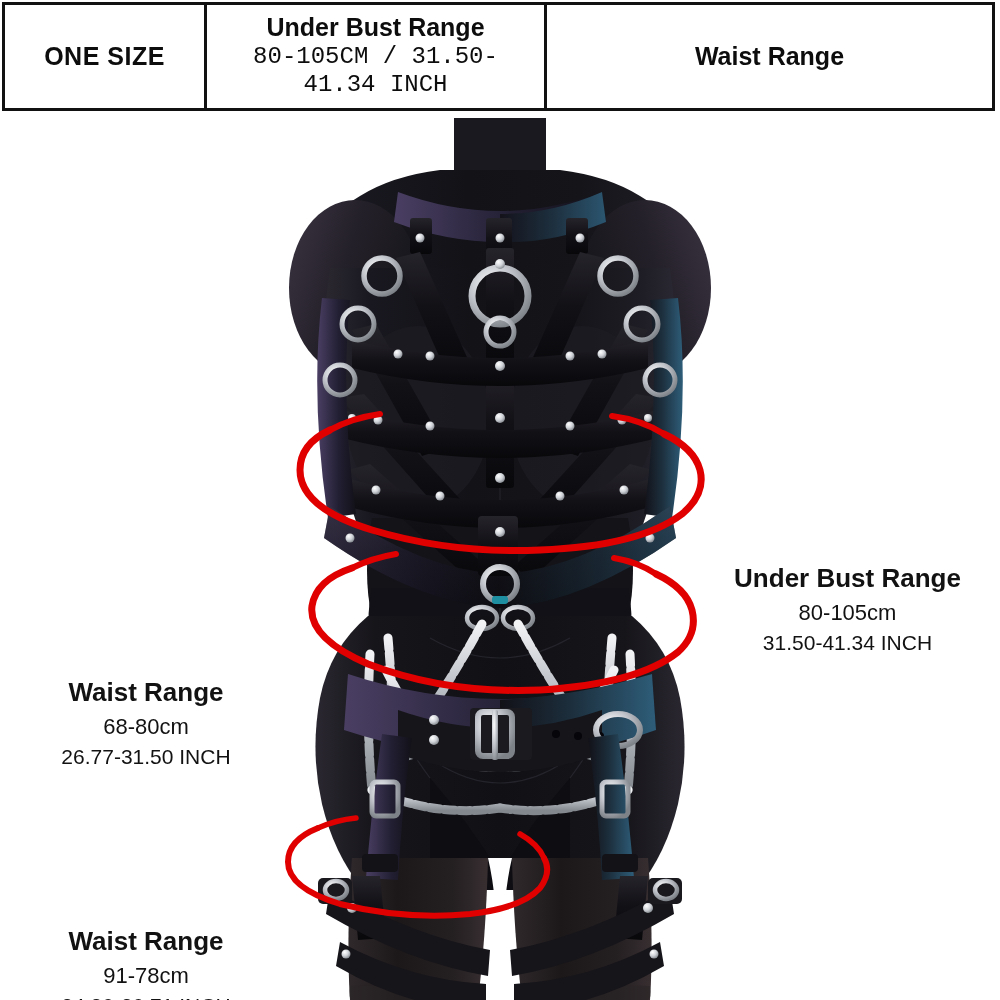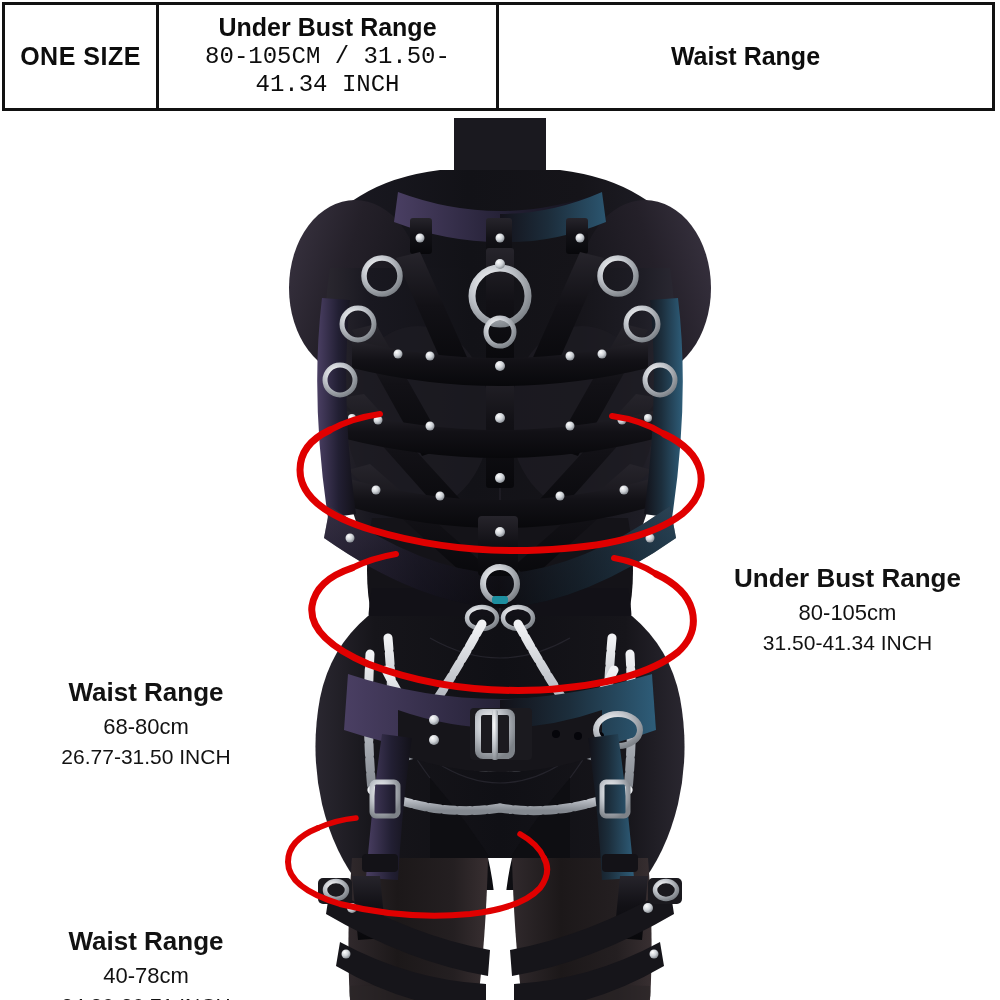--- a/index.html
+++ b/index.html
@@ -22,21 +22,21 @@
     background:#fff;
   }
   .cell{
     display:flex;align-items:center;justify-content:center;
     text-align:center;
     box-sizing:border-box;
     color:#0d0d0d;
     line-height:1.18;
     padding:2px 6px;
   }
-  .cell.c0{width:154px;border-right:3px solid #111;font-size:25px;font-weight:700;letter-spacing:.5px;}
+  .cell.c0{width:202px;border-right:3px solid #111;font-size:25px;font-weight:700;letter-spacing:.5px;}
   .cell.c1{width:340px;border-right:3px solid #111;flex-direction:column;}
   .cell.c2{flex:1;flex-direction:column;}
   .cell .hdr{font-size:25px;font-weight:600;}
   .cell .val{font-size:24px;font-weight:500;}
   .c1 .val{max-width:300px;font-family:Liberation Mono, monospace;}
 
   
   .photo{
     position:absolute;left:0;top:118px;width:1000px;height:882px;
     background:#ffffff;
@@ -394,18 +394,18 @@
     </div>
 
     <div class="anno" id="anno-waist">
       <div class="title">Waist Range</div>
       <div class="l2">68-80cm</div>
       <div class="l3">26.77-31.50 INCH</div>
     </div>
 
     <div class="anno" id="anno-thigh">
       <div class="title">Waist Range</div>
-      <div class="l2">40-78cm</div>
+      <div class="l2">91-78cm</div>
       <div class="l3">24.80-30.71 INCH</div>
     </div>
 
   </div>
 </div>
 
 </body></html>

